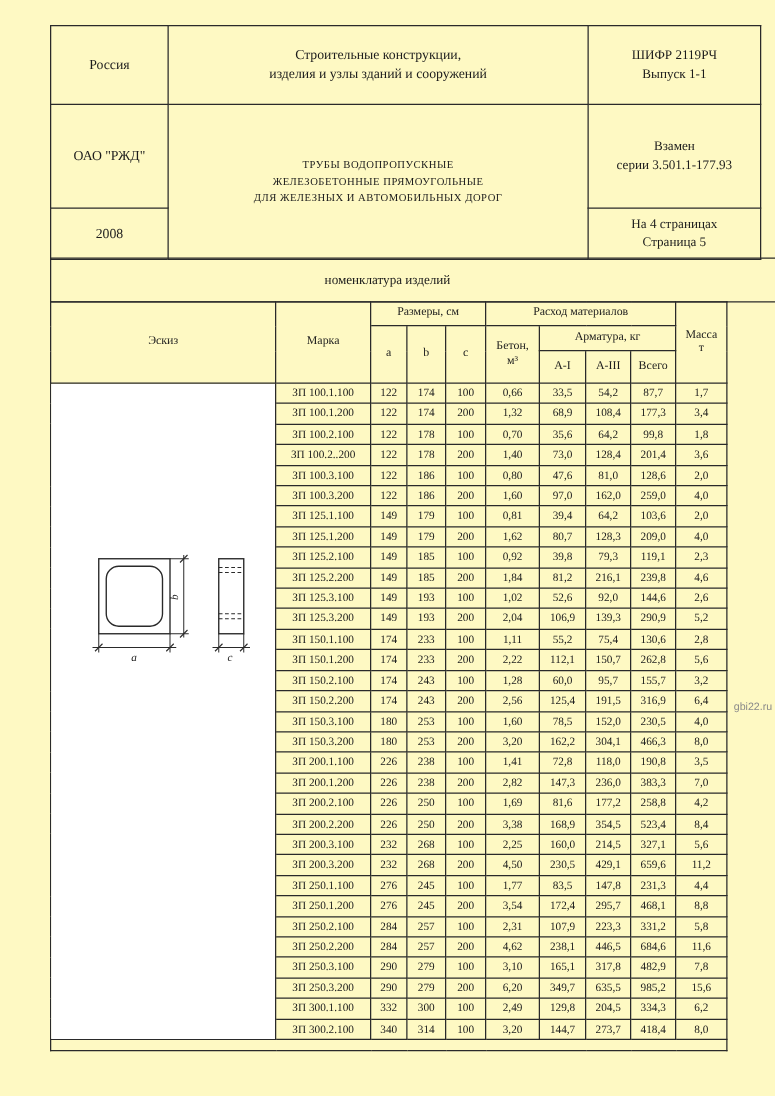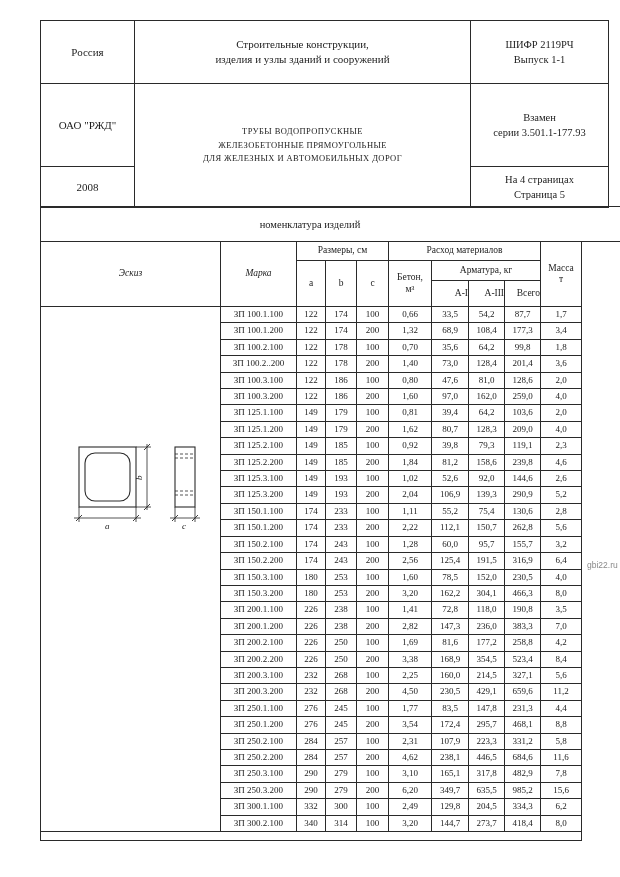--- a/index.html
+++ b/index.html
@@ -1,19 +1,19 @@
 <!DOCTYPE html>
 <html><head>
 <meta charset="utf-8">
 <style>
   html,body{margin:0;padding:0;background:#e8e8e8;}
   .page{
     position:relative;
     width:620px;height:877px;
-    background:#ffffff;
+    background:#fef9c3;
     font-family:"Liberation Serif","DejaVu Serif",serif;
     color:#1c1c1c;
     overflow:hidden;
   }
   table{border-collapse:collapse;table-layout:fixed;}
   
   .hdr{
     position:absolute;left:40px;top:20px;width:541px;
   }
   .hdr td{
@@ -43,22 +43,22 @@
   }
   .main th,.main td{
     border:1.2px solid #2a2a2a;
     text-align:center;vertical-align:middle;
     font-weight:normal;
     padding:0;
   }
   .main thead th{font-size:9.5px;line-height:1.2;}
   .main thead .h1 th{height:18px;}
   .main thead .h2 th{height:19px;}
-  .main thead .h3 th{height:25px;text-align:right;}
-  th.sketch-h,th.mark-h{font-size:10px;font-style:italic;}
+  .main thead .h3 th{height:25px;}
+  th.sketch-h,th.mark-h{font-size:10px;}
   .main tbody td{
     font-size:9px;height:15.4px;line-height:15.4px;
     white-space:nowrap;overflow:hidden;
   }
   .main tbody td.mark{font-size:9px;}
   .sketch-cell{position:relative;background:#fff;}
   .main tfoot td{height:8px;border:1.5px solid #2a2a2a;}
   
   .sketch-svg{position:absolute;left:28px;top:134px;}
   .dimlabel{font-style:italic;font-size:9px;fill:#1c1c1c;font-family:"Liberation Serif",serif;}
@@ -287,21 +287,21 @@
           <td>119,1</td>
           <td>2,3</td>
         </tr>
         <tr>
           <td class="mark">ЗП 125.2.200</td>
           <td>149</td>
           <td>185</td>
           <td>200</td>
           <td>1,84</td>
           <td>81,2</td>
-          <td>158,6</td>
+          <td>216,1</td>
           <td>239,8</td>
           <td>4,6</td>
         </tr>
         <tr>
           <td class="mark">ЗП 125.3.100</td>
           <td>149</td>
           <td>193</td>
           <td>100</td>
           <td>1,02</td>
           <td>52,6</td>

